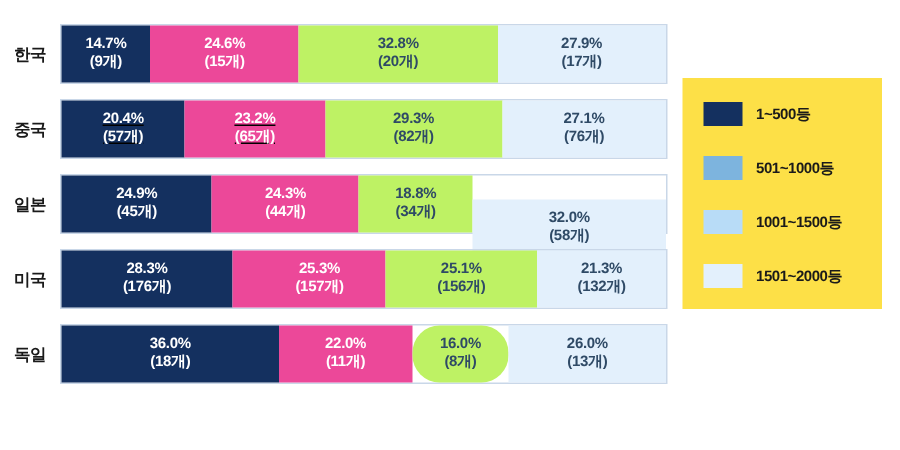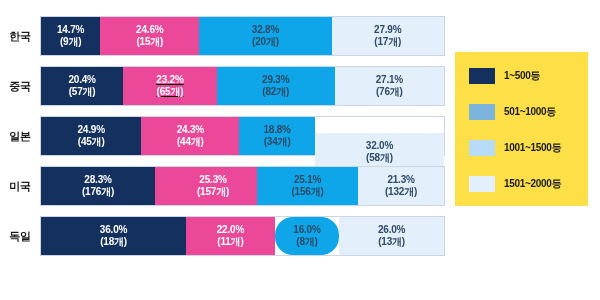--- a/index.html
+++ b/index.html
@@ -79,21 +79,21 @@
     white-space: nowrap;
   }
 
   
   .s0 { background: #14305f; }
   .s0 .pct, .s0 .cnt { color: #ffffff; }
 
   .s1 { background: #ec4899; }
   .s1 .pct, .s1 .cnt { color: #ffffff; }
 
-  .s2 { background: #0ea5e9; }
+  .s2 { background: #bef264; }
   .s2 .pct, .s2 .cnt { color: #2f4a66; }
 
   .s3 { background: #e3f0fc; }
   .s3 .pct, .s3 .cnt { color: #2f4a66; }
 
   
   #legend {
     position: absolute;
     left: 455px;
     top: 52px;
@@ -150,21 +150,21 @@
           </div>
           <div class="seg s3" style="width: 27.9%;">
             <div class="pct">27.9%</div>
             <div class="cnt">(17개)</div>
           </div>
         </div>
       </div>
       <div class="bar-row">
         <div class="cat-label">중국</div>
         <div class="bar-track">
-          <div class="seg s0" style="width: 20.4%;">
+          <div class="seg s0" style="width: 20.4%; text-decoration: underline;">
             <div class="pct">20.4%</div>
             <div class="cnt">(57개)</div>
           </div>
           <div class="seg s1" style="width: 23.2%; text-decoration: underline;">
             <div class="pct">23.2%</div>
             <div class="cnt">(65개)</div>
           </div>
           <div class="seg s2" style="width: 29.3%;">
             <div class="pct">29.3%</div>
             <div class="cnt">(82개)</div>

